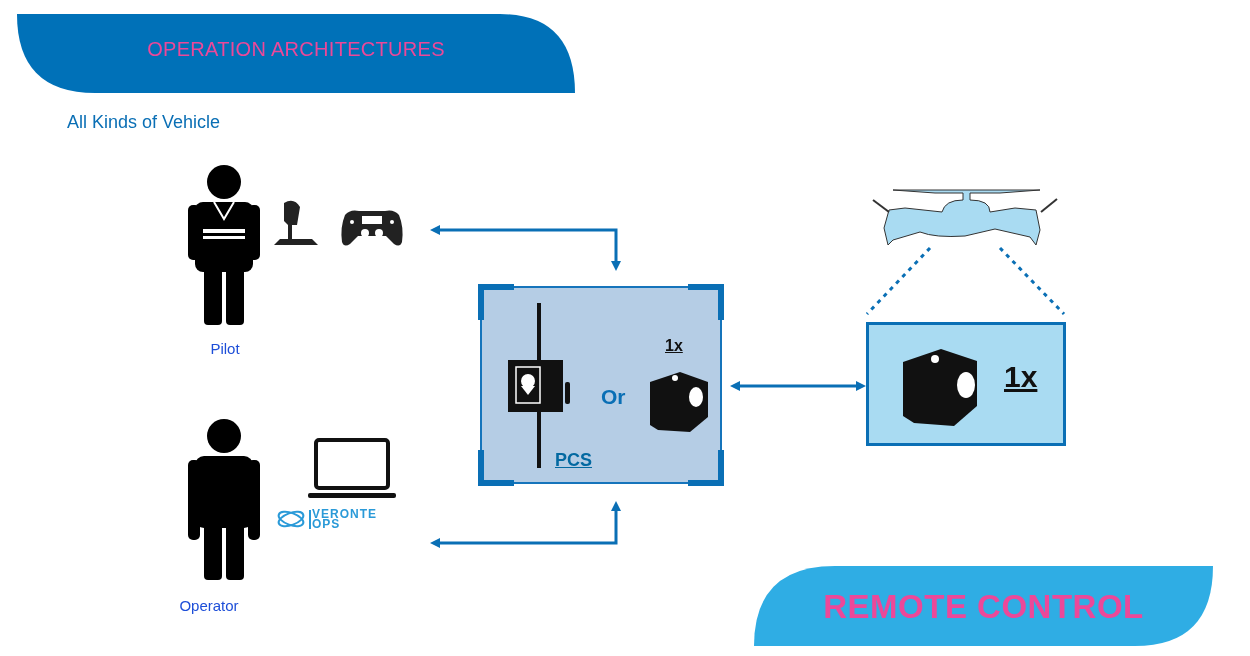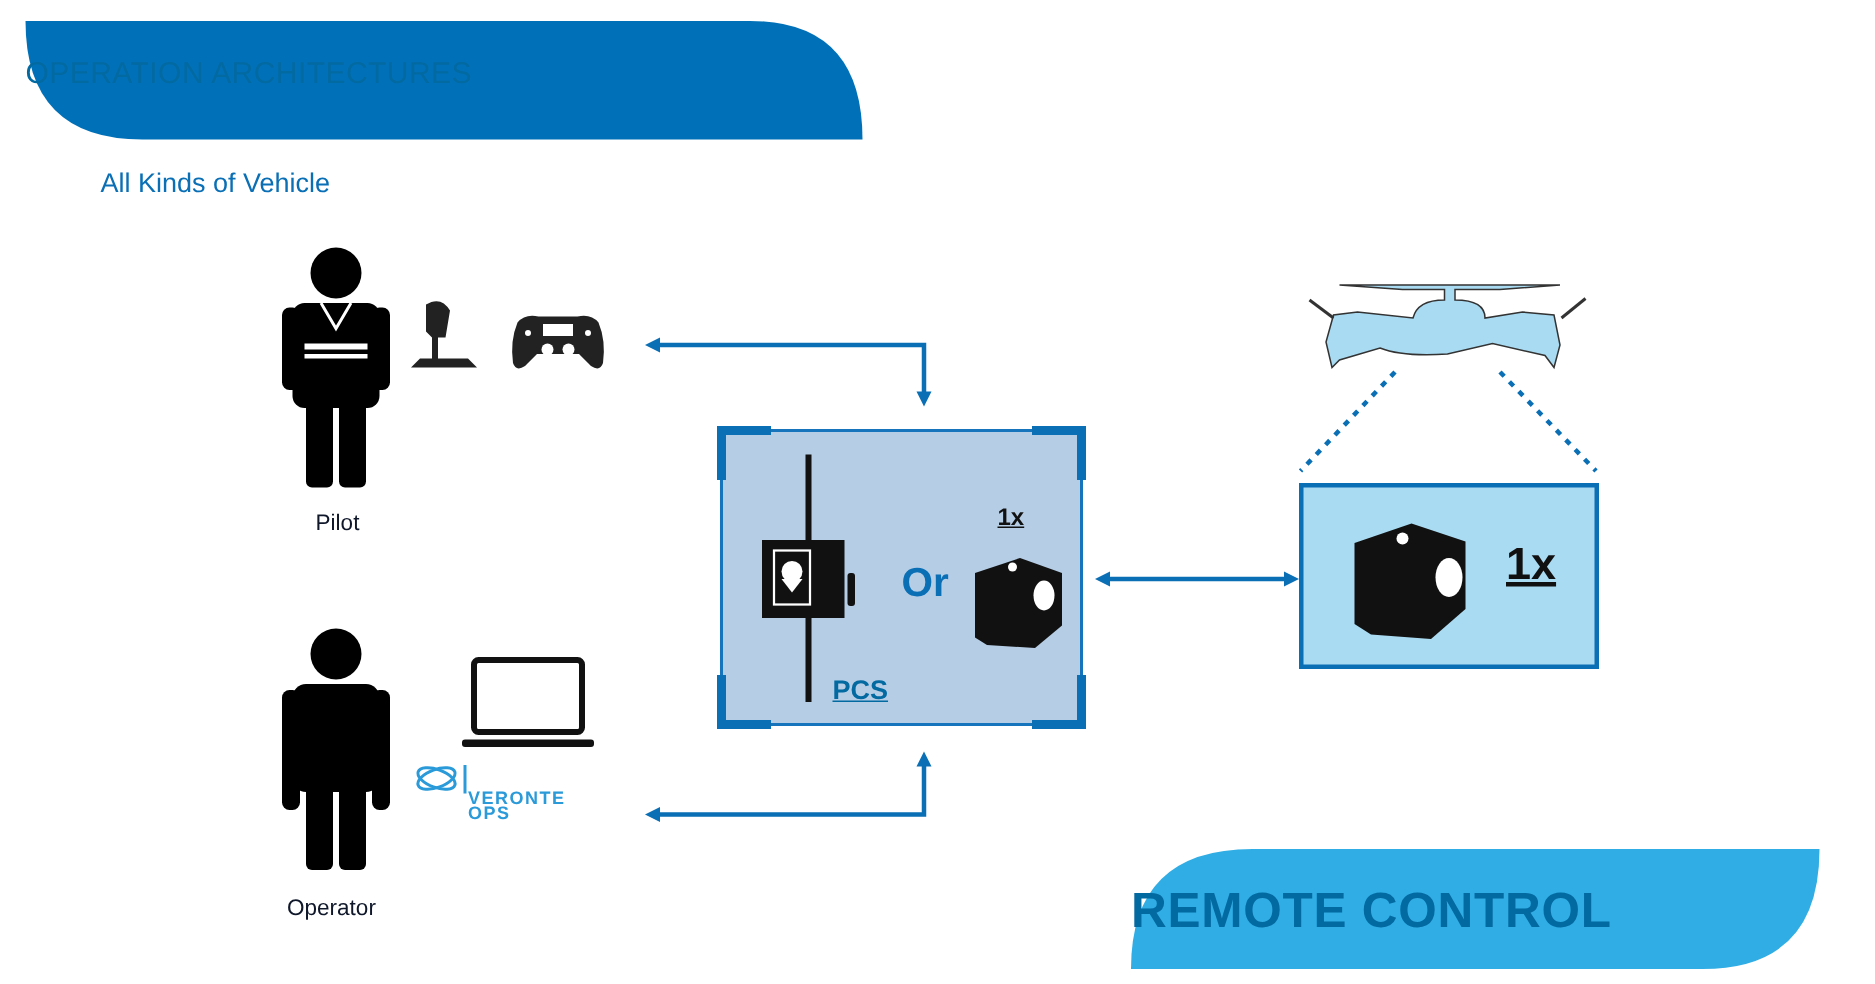--- a/index.html
+++ b/index.html
@@ -1,32 +1,32 @@
 <!DOCTYPE html>
 <html><head>
 <meta charset="utf-8">
 <style>
   html,body{margin:0;padding:0;}
   body{width:1250px;height:656px;background:#ffffff;position:relative;overflow:hidden;font-family:"Liberation Sans",sans-serif;}
   .abs{position:absolute;}
   .banner-top{left:0;top:0;}
-  .banner-text{position:absolute;color:#0369a1;text-align:left;white-space:nowrap;}
+  .banner-text{position:absolute;color:#ec4899;text-align:center;white-space:nowrap;}
   #top-title{left:17px;width:558px;top:38px;font-size:20px;letter-spacing:0.3px;}
   #bottom-title{left:754px;width:459px;top:588px;font-size:33px;font-weight:bold;letter-spacing:0.5px;}
   .subtitle{left:67px;top:112px;color:#0a6fb5;font-size:18px;text-align:center;}
-  .label-blue{color:#0f172a;font-size:15px;text-align:center;}
+  .label-blue{color:#1d4ed8;font-size:15px;text-align:center;}
   #pilot-label{left:185px;top:340px;width:80px;}
-  #operator-label{left:166px;top:597px;width:110px;}
+  #operator-label{left:154px;top:597px;width:110px;}
   .pcs-box{left:480px;top:286px;width:242px;height:198px;background:#b5cde5;border:2px solid #1574bb;box-sizing:border-box;}
   .corner{position:absolute;width:30px;height:30px;border-color:#0a6fb5;border-style:solid;}
   .c-tl{left:-4px;top:-4px;border-width:6px 0 0 6px;}
   .c-tr{right:-4px;top:-4px;border-width:6px 6px 0 0;}
   .c-bl{left:-4px;bottom:-4px;border-width:0 0 6px 6px;}
   .c-br{right:-4px;bottom:-4px;border-width:0 6px 6px 0;}
-  .or-text{left:601px;top:373px;color:#0a6fb5;font-size:27px;font-weight:bold;text-align:center;}
+  .or-text{left:601px;top:385px;color:#0a6fb5;font-size:21px;font-weight:bold;text-align:center;}
   .count-small{left:665px;top:337px;font-size:16px;font-weight:bold;text-decoration:underline;color:#111;}
   .pcs-text{left:555px;top:450px;font-size:18px;font-weight:bold;text-decoration:underline;color:#0369a1;}
   .cam-box{left:866px;top:322px;width:200px;height:124px;background:#a9dbf2;border:3px solid #0a6fb5;box-sizing:border-box;}
   .count-big{left:1004px;top:360px;font-size:30px;font-weight:bold;text-decoration:underline;color:#111;}
   .logo-text{left:312px;top:509px;color:#2a9ad8;font-size:12px;font-weight:bold;line-height:10px;letter-spacing:1px;}
 </style>
 </head>
 <body>
 
 <svg class="abs banner-top" width="1250" height="656" style="left: 0px; top: 0px; z-index: 2; pointer-events: none;">
@@ -130,21 +130,21 @@
   </g>
 </svg>
 
 <div class="banner-text" id="top-title" style="z-index: 3;">OPERATION ARCHITECTURES</div>
 <div class="banner-text" id="bottom-title" style="z-index: 3;">REMOTE CONTROL</div>
 <div class="abs subtitle" style="z-index: 3;">All Kinds of Vehicle</div>
 
 <div class="abs label-blue" id="pilot-label" style="z-index: 3;">Pilot</div>
 <div class="abs label-blue" id="operator-label" style="z-index: 3;">Operator</div>
 
-<div class="abs logo-text" style="z-index: 3; margin-top: 18px;">
+<div class="abs logo-text" style="z-index: 3;">
   <div>VERONTE</div>
   <div>OPS</div>
 </div>
 
 <div class="abs pcs-box" style="z-index: 1;">
   <div class="corner c-tl"></div>
   <div class="corner c-tr"></div>
   <div class="corner c-bl"></div>
   <div class="corner c-br"></div>
 </div>

